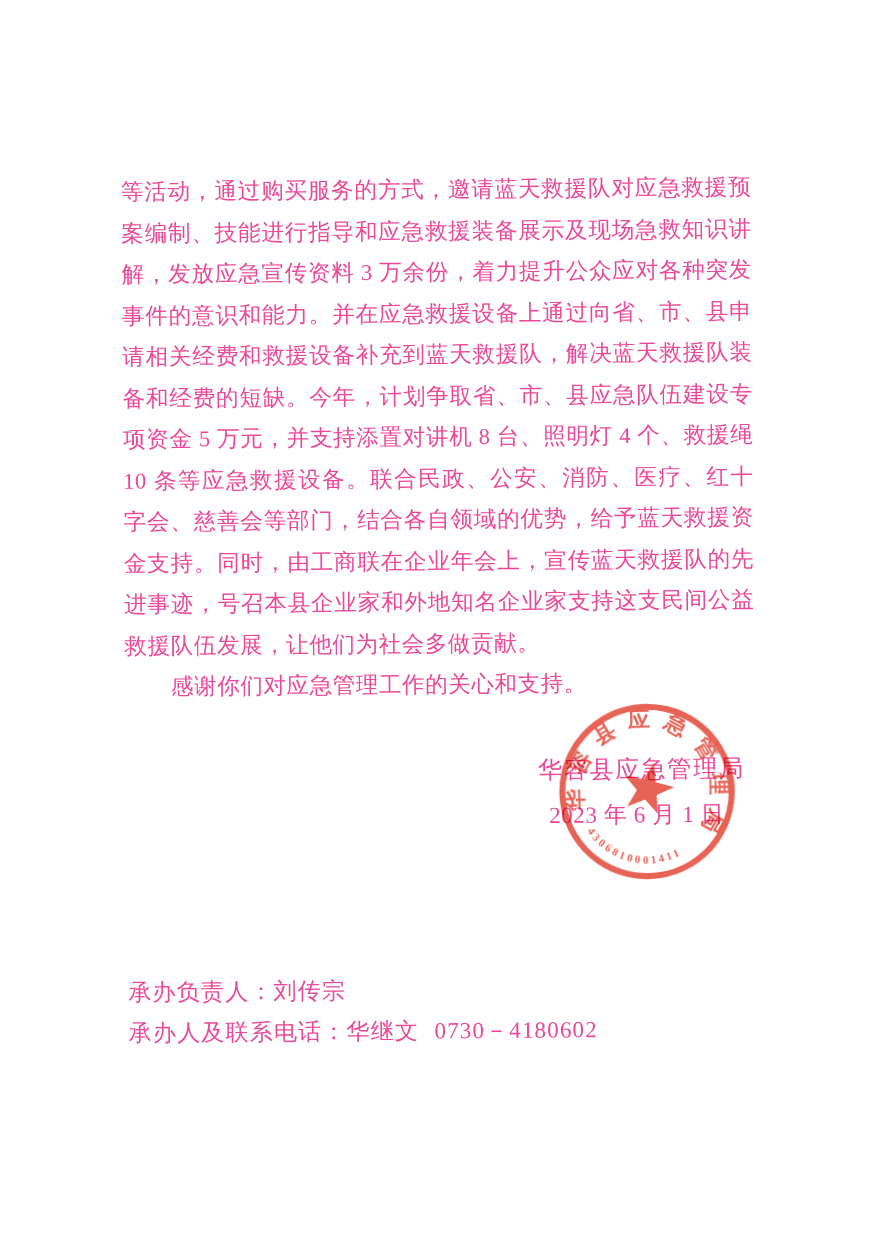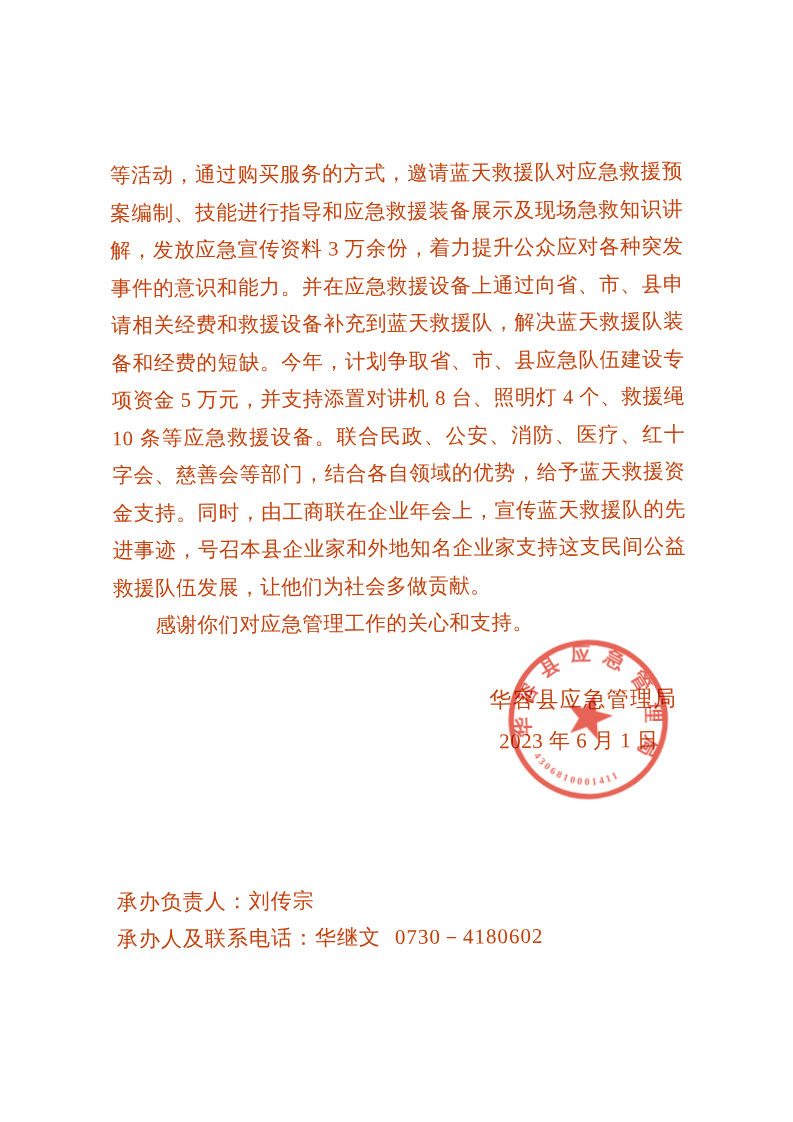--- a/index.html
+++ b/index.html
@@ -83,21 +83,21 @@
     letter-spacing: 1px;
     white-space: nowrap;
   }
   .footer-line.l1 { top: 886px; }
   .footer-line.l2 { top: 923px; }
   .footer-gap { display: inline-block; width: 14px; }
 </style>
 </head>
 <body>
 
-<div class="page" style="color: #c2410c; background: rgb(255, 255, 255); text-decoration: underline;">
+<div class="page" style="color: #ec4899; background: rgb(255, 255, 255); text-decoration: underline;">
   <div class="scan-tilt">
 
     <div class="body-block">
       <div class="line">等活动，通过购买服务的方式，邀请蓝天救援队对应急救援预</div>
       <div class="line">案编制、技能进行指导和应急救援装备展示及现场急救知识讲</div>
       <div class="line">解，发放应急宣传资料 3 万余份，着力提升公众应对各种突发</div>
       <div class="line">事件的意识和能力。并在应急救援设备上通过向省、市、县申</div>
       <div class="line">请相关经费和救援设备补充到蓝天救援队，解决蓝天救援队装</div>
       <div class="line">备和经费的短缺。今年，计划争取省、市、县应急队伍建设专</div>
       <div class="line">项资金 5 万元，并支持添置对讲机 8 台、照明灯 4 个、救援绳</div>

